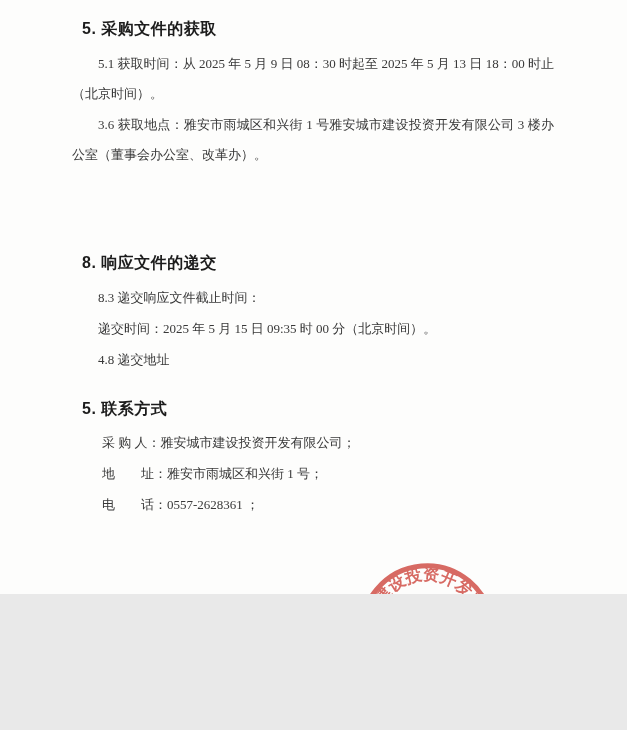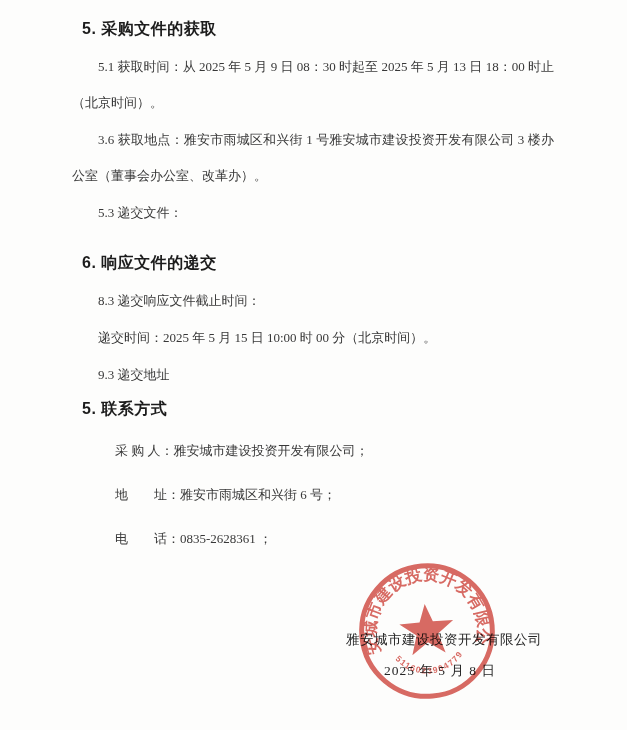--- a/index.html
+++ b/index.html
@@ -1,20 +1,20 @@
 <!DOCTYPE html>
 <html><head>
 <meta charset="utf-8">
 <style>
   * { box-sizing: border-box; margin: 0; padding: 0; }
   html, body { background: #e9e9e9; }
   .page {
     position: relative;
     width: 627px;
-    height: 730px;
+    height: 594px;
     margin: 0 auto;
     background: #fdfdfc;
     overflow: hidden;
     font-family: "Liberation Serif", "DejaVu Serif", serif;
     color: #383838;
   }
   .sec { position: absolute; left: 72px; width: 498px; }
   .sec-5 { top: 18px; }
   .sec-6 { top: 252px; }
   .sec-7 { top: 398px; }
@@ -22,26 +22,26 @@
     font-family: "Liberation Sans", "DejaVu Sans", sans-serif;
     font-size: 16px;
     font-weight: 700;
     color: #1c1c1c;
     line-height: 22px;
     margin: 0 0 9px 10px;
     letter-spacing: 0.5px;
   }
   .sec p {
     font-size: 13px;
-    line-height: 36px;
+    line-height: 30px;
     text-indent: 2em;
     margin: 0 16px 1px 0;
     text-align: justify;
   }
-  .sec-7 p { line-height: 27px; margin: 17px; font-family: Liberation Serif, serif; }
+  .sec-7 p { line-height: 27px; margin: 4px; font-family: Liberation Serif, serif; }
   .signature {
     position: absolute;
     font-size: 13.5px;
     color: #262626;
     white-space: nowrap;
     z-index: 1;
   }
   .signature-company { left: 346px; top: 631px; letter-spacing: 0.5px; }
   .signature-date   { left: 384px; top: 662px; letter-spacing: 1px; }
   .stamp {
@@ -59,35 +59,34 @@
 </style>
 </head>
 <body>
 
 <div class="page">
 
   <div class="sec sec-5">
     <h2>5. 采购文件的获取</h2>
     <p>5.1 获取时间：从 2025 年 5 月 9 日 08：30 时起至 2025 年 5 月 13 日 18：00 时止（北京时间）。</p>
     <p>3.6 获取地点：雅安市雨城区和兴街 1 号雅安城市建设投资开发有限公司 3 楼办公室（董事会办公室、改革办）。</p>
-    <p>5.3 递交文件：</p>
   </div>
 
   <div class="sec sec-6">
-    <h2>6. 响应文件的递交</h2>
+    <h2>8. 响应文件的递交</h2>
     <p>8.3 递交响应文件截止时间：</p>
-    <p>递交时间：2025 年 5 月 15 日 10:00 时 00 分（北京时间）。</p>
-    <p>9.3 递交地址</p>
+    <p>递交时间：2025 年 5 月 15 日 09:35 时 00 分（北京时间）。</p>
+    <p>4.8 递交地址</p>
   </div>
 
   <div class="sec sec-7">
     <h2>5. 联系方式</h2>
     <p>采 购 人：雅安城市建设投资开发有限公司；</p>
-    <p>地　　址：雅安市雨城区和兴街 6 号；</p>
-    <p>电　　话：0835-2628361 ；</p>
+    <p>地　　址：雅安市雨城区和兴街 1 号；</p>
+    <p>电　　话：0557-2628361 ；</p>
   </div>
 
   <div class="signature signature-company">雅安城市建设投资开发有限公司</div>
   <div class="signature signature-date">2025 年 5 月 8 日</div>
 
   <div class="stamp">
     <svg viewBox="0 0 200 200" xmlns="http://www.w3.org/2000/svg">
       <defs>
         <path id="arcTop" d="M 34.7,130.4 A 72,72 0 1 1 165.3,130.4" fill="none"></path>
         <path id="arcBottom" d="M 43.6,120.5 A 60,60 0 0 0 156.4,120.5" fill="none"></path>

